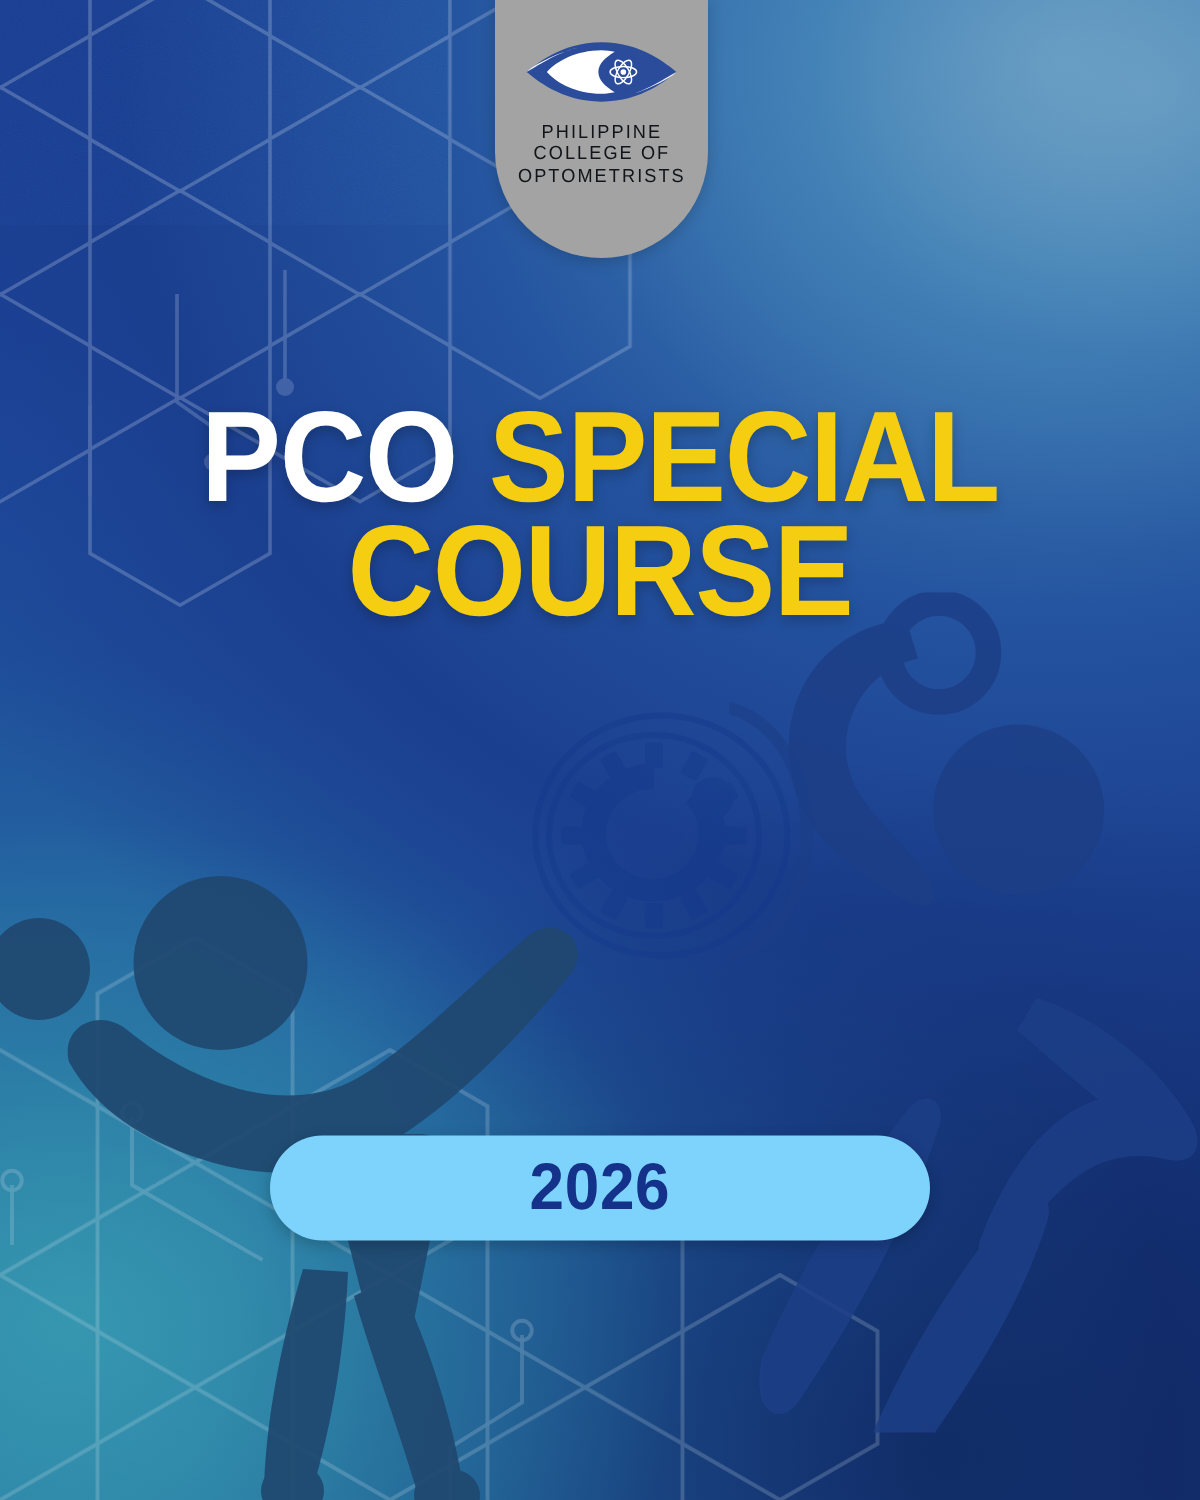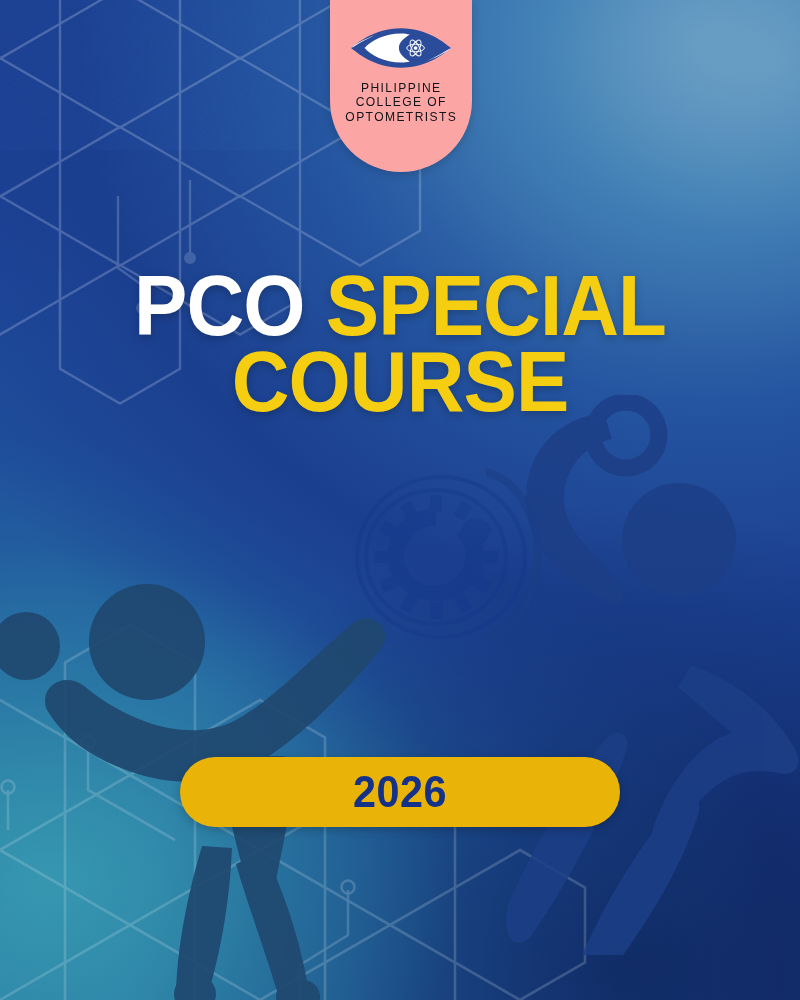--- a/index.html
+++ b/index.html
@@ -59,21 +59,21 @@
     pointer-events:none;
     opacity:.30;
     mix-blend-mode:overlay;
   }
 
   
   .logo-badge {
     position:absolute;
     left:330px; top:0;
     width:142px; height:172px;
-    background:#fca5a5;
+    background:#a3a3a3;
     border-radius:0 0 71px 71px;
     display:flex;
     flex-direction:column;
     align-items:center;
     justify-content:flex-start;
     padding-top:22px;
     z-index:6;
     box-shadow:0 2px 10px rgba(0,0,0,.18);
   }
   .logo-eye { width:104px; height:52px; display:block; }
@@ -105,21 +105,21 @@
   }
   .headline .ln { display:block; white-space:nowrap; }
   .tx-white  { color:#ffffff; }
   .tx-yellow { color:#F5CE11; }
 
   
   .year-pill {
     position:absolute;
     left:180px; top:757px;
     width:440px; height:70px;
-    background:#eab308;
+    background:#7dd3fc;
     border-radius:35px;
     display:flex;
     align-items:center;
     justify-content:center;
     z-index:7;
     box-shadow:0 3px 10px rgba(0,0,0,.20);
   }
   .year-pill .year {
     color:#14328A;
     font-weight:700;

